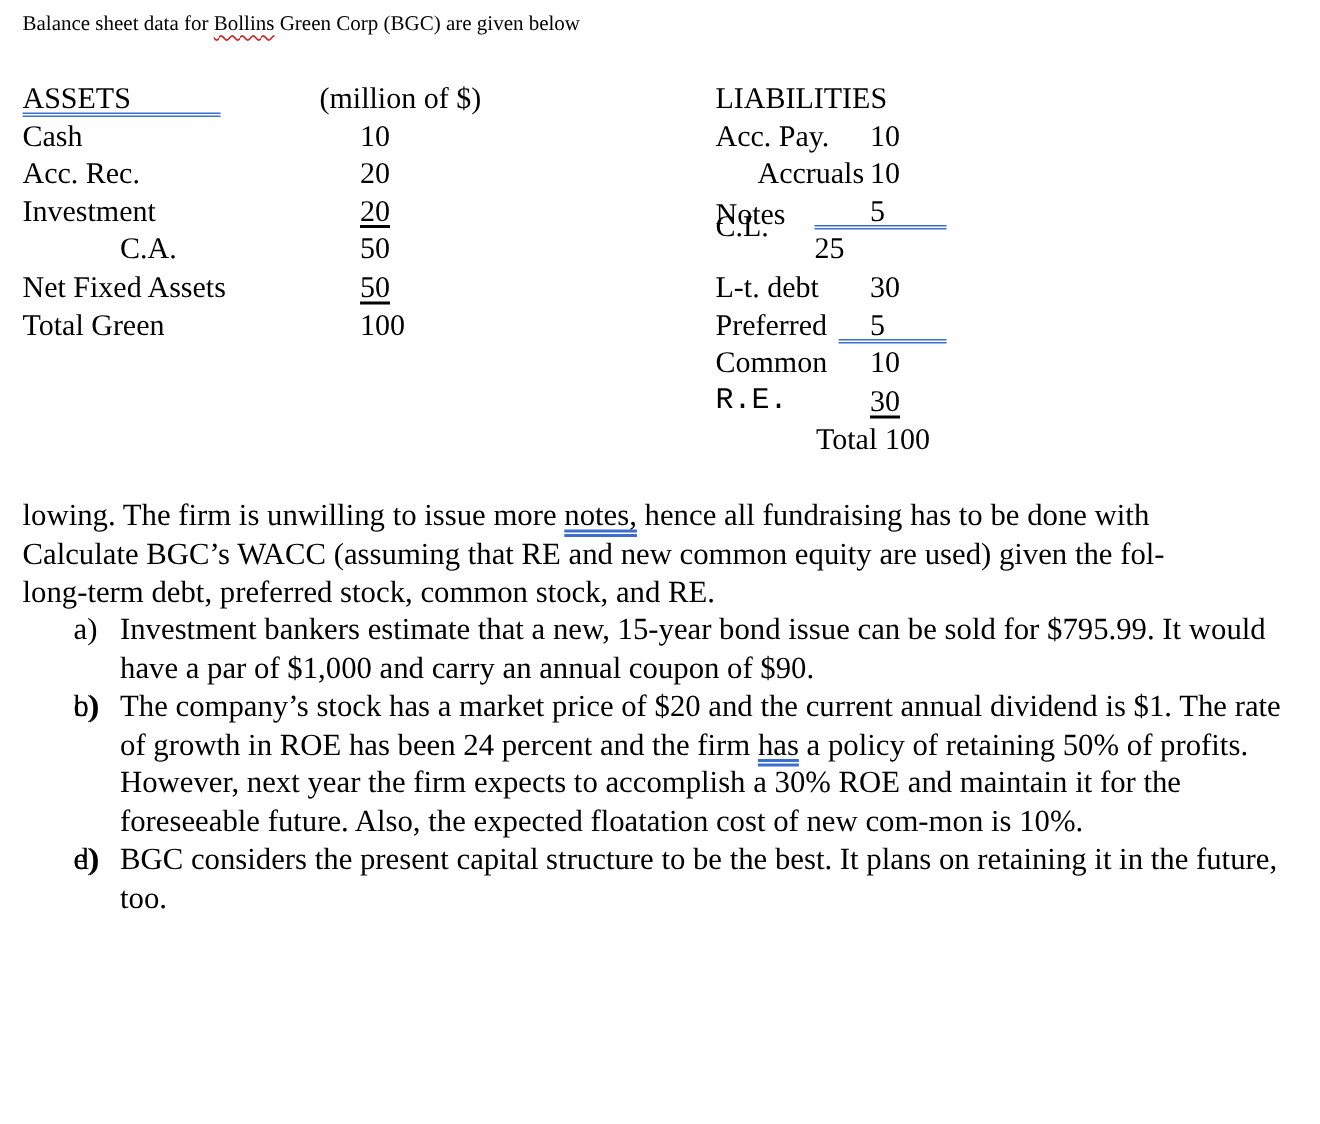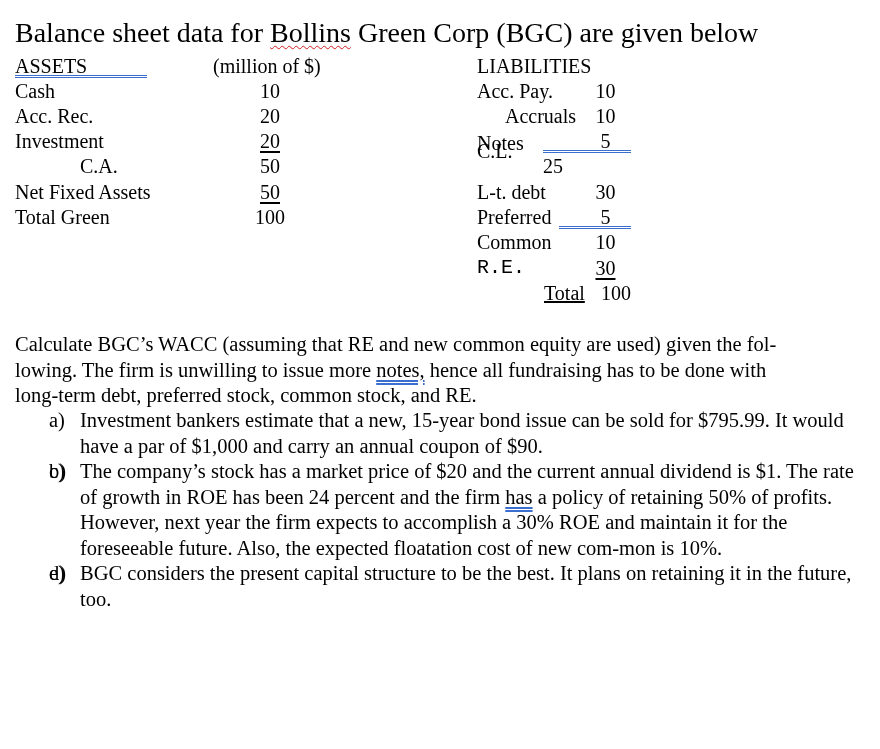--- a/index.html
+++ b/index.html
@@ -1,32 +1,32 @@
 <!DOCTYPE html>
 <html><head>
 <meta charset="utf-8">
 <style>
   html, body { margin:0; padding:0; background:#ffffff; }
   body { width:880px; height:749px; position:relative; overflow:hidden;
          font-family:"Liberation Serif", "DejaVu Serif", serif; color:#000; font-size:20px; }
   .abs { position:absolute; white-space:nowrap; line-height:24px; }
-  .r { text-align:center; }
+  .r { text-align:left; }
   .u { text-decoration:underline; text-underline-offset:3px; }
   .squiggle { text-decoration: underline wavy #d21f1f; text-decoration-thickness:1px; text-underline-offset:3px; }
   .dbl { text-decoration: underline double #3a6fd0; text-underline-offset:3px; }
   .hline { position:absolute; height:0; border-top:1px solid #3a6fd0; border-bottom:1px solid #3a6fd0; height:1px; }
   .para { position:absolute; left:15px; width:840px; line-height:25.5px; font-size:20.5px; }
   .list { position:absolute; left:49px; width:810px; margin:0; padding:0; list-style:none; font-size:20.5px; line-height:25.5px; }
   .list li { position:relative; padding-left:31px; }
   .list .marker { position:absolute; left:0; top:0; }
 </style>
 </head>
 <body>
 
-<div class="abs" style="left:15px; top:21px; font-size:28px;">
+<div class="abs" style="left:15px; top:5px; font-size:14px;">
   <span>Balance sheet data for </span><span class="squiggle">Bollins</span><span> Green Corp (BGC) are given below</span>
 </div>
 
 <div class="abs" style="left:15px; top:54px;">ASSETS</div>
 <div class="hline" style="left:15px; top:75px; width:132px;"></div>
 <div class="abs" style="left:213px; top:54px;">(million of $)</div>
 
 <div class="abs" style="left:15px; top:79px;">Cash</div>
 <div class="abs r" style="left:240px; width:60px; top:79px;">10</div>
 
@@ -66,26 +66,26 @@
 <div class="abs" style="left:477px; top:205px;">Preferred</div>
 <div class="abs r" style="left:580px; width:51px; top:205px;">5</div>
 <div class="hline" style="left:559px; top:226px; width:72px;"></div>
 
 <div class="abs" style="left:477px; top:230px;">Common</div>
 <div class="abs r" style="left:580px; width:51px; top:230px;">10</div>
 
 <div class="abs" style="left:477px; top:256px;font-family:Liberation Mono, monospace;">R.E.</div>
 <div class="abs r" style="left:580px; width:51px; top:256px;"><span class="u">30</span></div>
 
-<div class="abs" style="left:544px; top:281px;text-decoration:underline;">Total</div>
+<div class="abs" style="left:544px; top:281px;">Total</div>
 <div class="abs r" style="left:590px; width:52px; top:281px;">100</div>
 
 <div class="para" style="top:332px;">
+  <div><span>lowing.  The firm is unwilling to issue more </span><span class="dbl">notes,</span><span> hence all fundraising has to be done with</span></div>
   <div>Calculate BGC’s WACC (assuming that RE and new common equity are used) given the fol-</div>
-  <div><span>lowing.  The firm is unwilling to issue more </span><span class="dbl">notes,</span><span> hence all fundraising has to be done with</span></div>
   <div>long-term debt, preferred stock, common stock, and RE.</div>
 </div>
 
 <ul class="list" style="top:408px;">
   <li>
     <span class="marker">a)</span>
     <span>Investment bankers estimate that a new, 15-year bond issue can be sold for $795.99.  It would have a par of $1,000 and carry an annual coupon of $90.</span>
   </li>
   <li>
     <span class="marker">b)</span>

